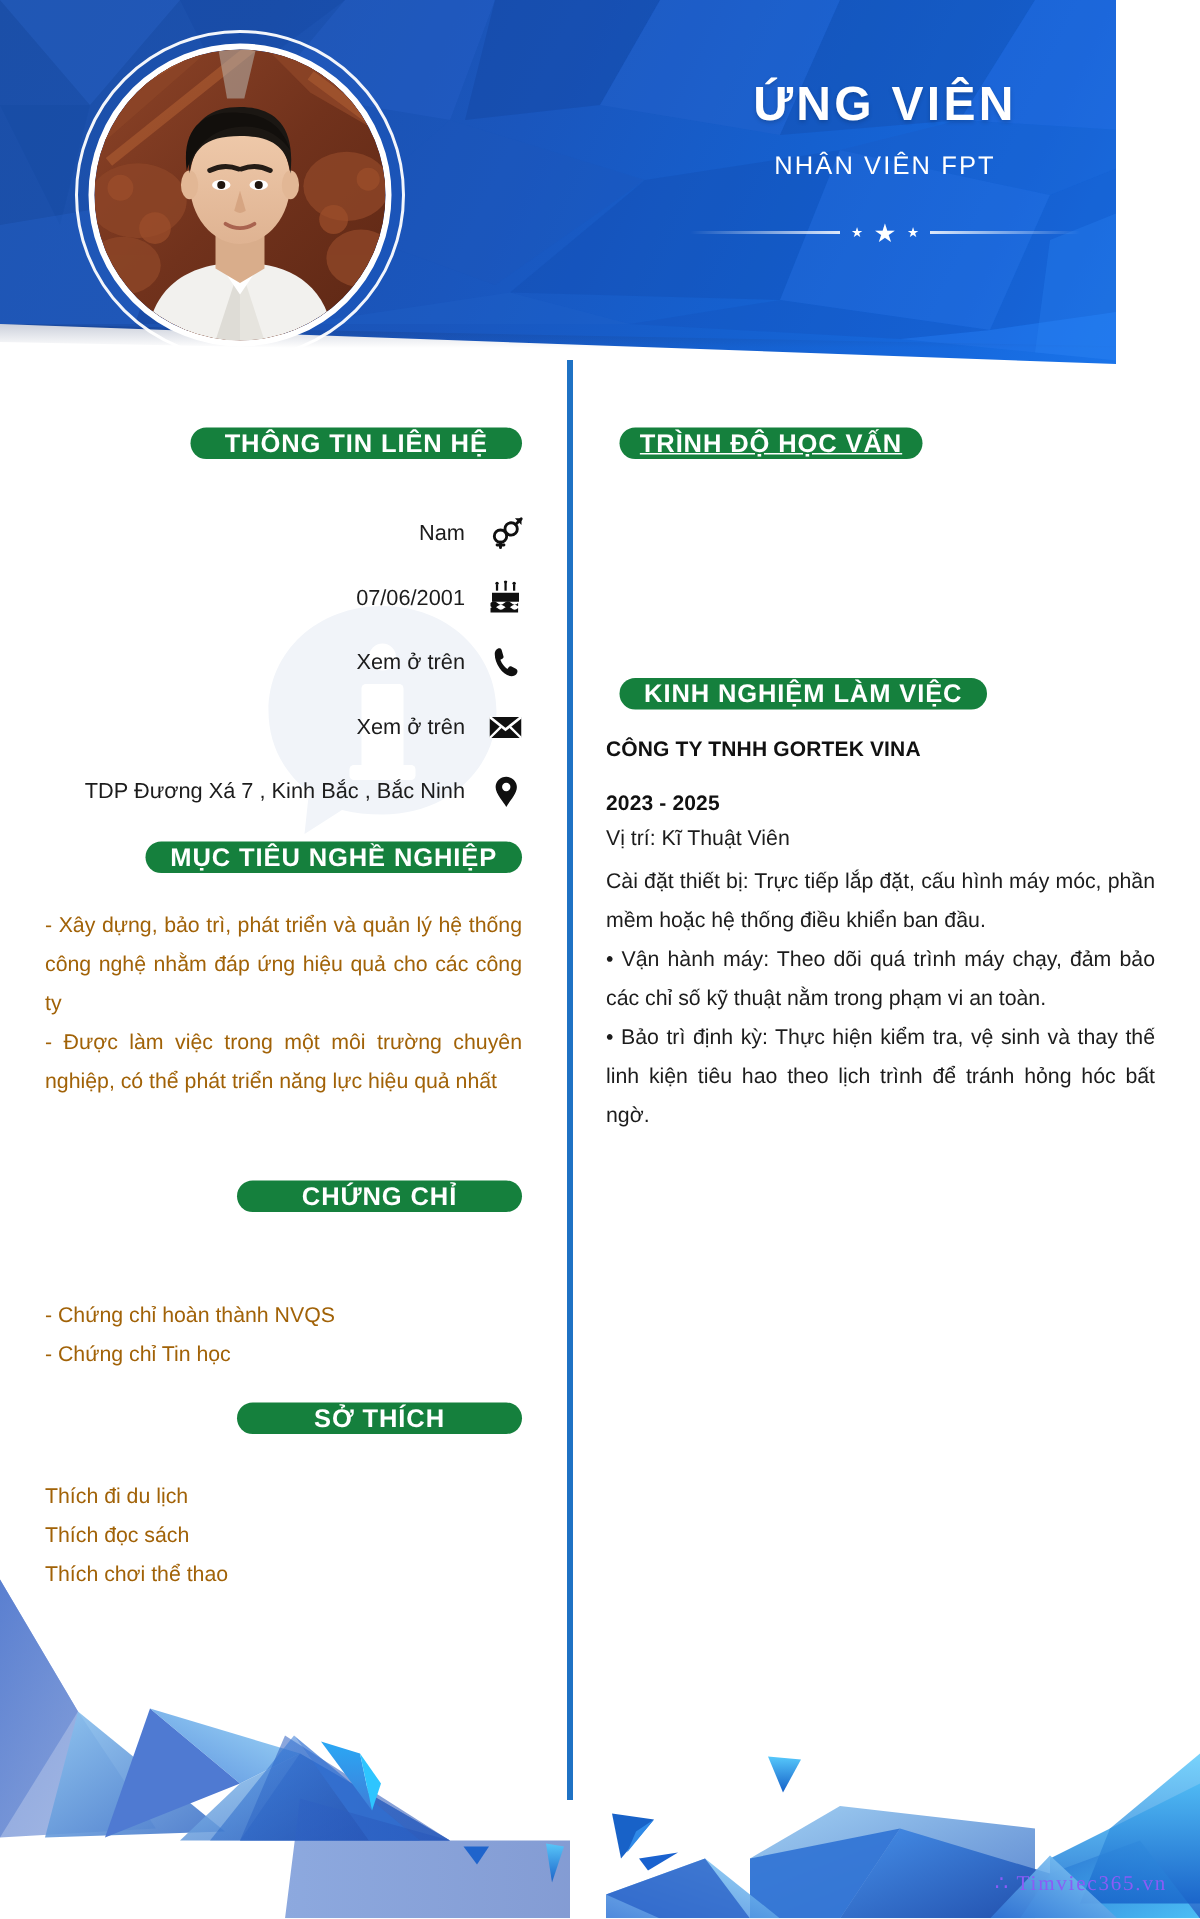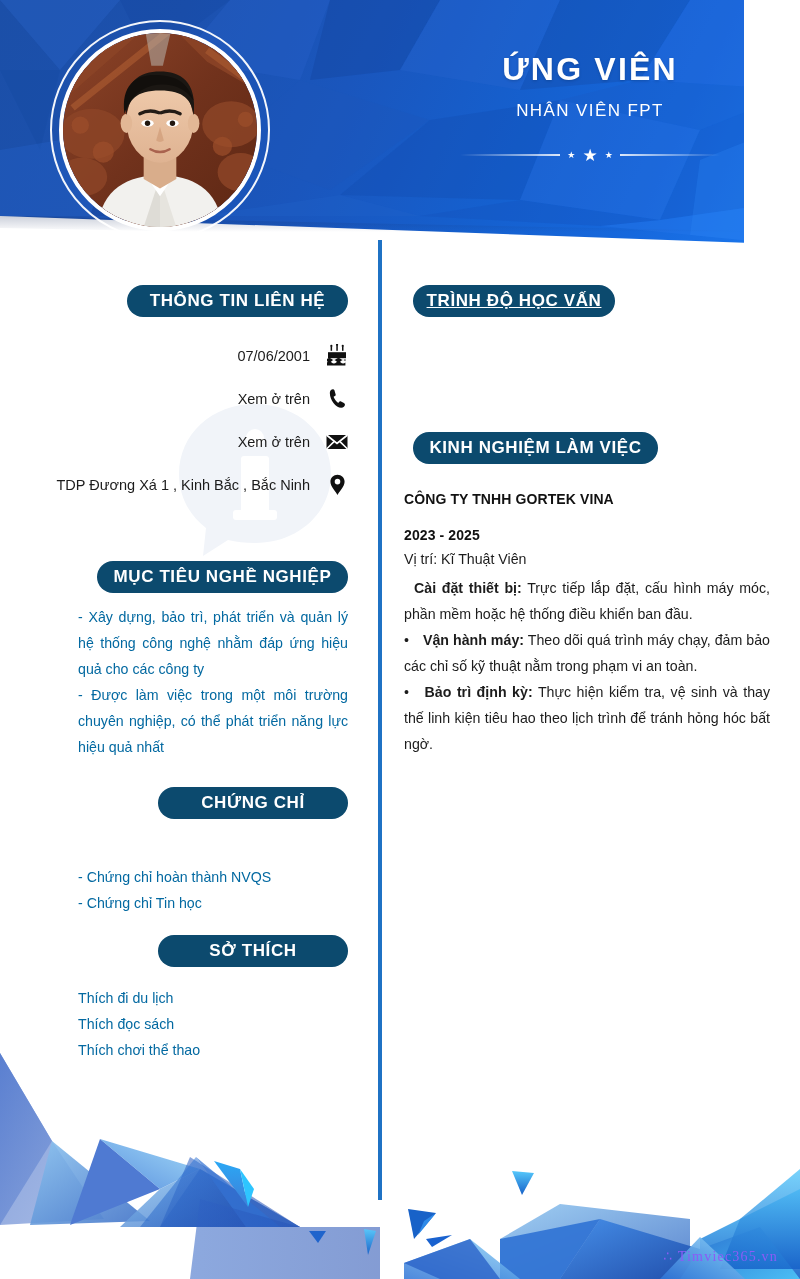--- a/index.html
+++ b/index.html
@@ -99,22 +99,22 @@
   .col-divider {
     position: absolute;
     left: 378px; top: 240px;
     width: 4px; height: 960px;
     background: #1f72c4;
   }
 
   
   .badge {
     position: absolute;
-    height: 32px;
-    background: #0c4a6e;
+    height: 21px;
+    background: #15803d;
     border-radius: 17px;
     color: #fff;
     font-size: 17px;
     font-weight: bold;
     letter-spacing: .6px;
     display: flex; align-items: center; justify-content: center;
     padding: 0 18px;
     white-space: nowrap;
   }
 
@@ -147,34 +147,33 @@
   }
   .contact-icon {
     width: 26px; height: 26px;
     display: flex; align-items: center; justify-content: center;
     flex: 0 0 26px;
   }
   .contact-icon svg { display:block; }
 
   .body-text {
     font-size: 14.2px;
-    color: #0369a1;
+    color: #a16207;
     line-height: 26px;
-    margin-left: 48px;
   }
   .just { text-align: justify; }
 
   
   .right-col { position: absolute; left: 400px; top: 252px; width: 400px; height: 830px; }
   .r-head {
     font-size: 14px; font-weight: bold; color: #111; letter-spacing: .1px;
   }
   .r-line { font-size: 14.2px; color: #1c1c1c; line-height: 25px; }
   .r-par  { font-size: 14.2px; color: #1c1c1c; line-height: 26px; text-align: justify; }
-  .r-par b { font-weight: bold; margin-left: 10px; }
+  .r-par b { font-weight: normal; }
 
   
   .bottom-deco {
     position: absolute; left: 0; bottom: 0;
     width: 800px; height: 230px;
     overflow: hidden;
     pointer-events: none;
   }
   .footer-mark {
     position: absolute;
@@ -320,20 +319,32 @@
       <path d="M80 4 C37 4 4 34 4 74 c0 22 10 41 27 54 l-3 28 25 -16 c8 2 17 3 27 3 43 0 76 -30 76 -69 S123 4 80 4 Z" fill="#f1f4f9"></path>
       <circle cx="80" cy="38" r="9" fill="#ffffff"></circle>
       <rect x="66" y="56" width="28" height="62" rx="3" fill="#ffffff"></rect>
       <rect x="58" y="110" width="44" height="10" rx="3" fill="#ffffff"></rect>
     </svg>
 
     <div class="badge" style="left:127px; top:33px; width:221px;">THÔNG TIN LIÊN HỆ</div>
 
     <div class="contact-list">
 
+      <div class="contact-row">
+        <span class="contact-text">Nam</span>
+        <span class="contact-icon">
+          <svg width="23" height="23" viewBox="0 0 24 24" fill="#101010">
+            <circle cx="8" cy="14" r="4.3" fill="none" stroke="#101010" stroke-width="2"></circle>
+            <path d="M8 18.3 V22 M5.6 20.2 H10.4" stroke="#101010" stroke-width="2" stroke-linecap="round"></path>
+            <circle cx="15.4" cy="9" r="4.3" fill="none" stroke="#101010" stroke-width="2"></circle>
+            <path d="M18.5 5.9 L22.4 2" stroke="#101010" stroke-width="2" stroke-linecap="round"></path>
+            <path d="M22.6 1.6 L22.6 6.2 L18 1.6 Z"></path>
+          </svg>
+        </span>
+      </div>
 
       <div class="contact-row">
         <span class="contact-text">07/06/2001</span>
         <span class="contact-icon">
           <svg width="24" height="24" viewBox="0 0 24 24" fill="#101010">
             <rect x="5.6" y="2.6" width="1.5" height="4.2"></rect>
             <rect x="11.3" y="1.6" width="1.5" height="5.2"></rect>
             <rect x="17" y="2.6" width="1.5" height="4.2"></rect>
             <circle cx="6.35" cy="1.9" r="1.1"></circle>
             <circle cx="12.05" cy="0.9" r="1.1"></circle>
@@ -359,21 +370,21 @@
         <span class="contact-icon">
           <svg width="24" height="24" viewBox="0 0 24 24" fill="#101010">
             <path d="M1.5 5 h21 v14 h-21 Z" fill="#101010"></path>
             <path d="M1.5 5 L12 13.4 L22.5 5" fill="none" stroke="#ffffff" stroke-width="1.8"></path>
             <path d="M1.5 19 L9 11.6 M22.5 19 L15 11.6" fill="none" stroke="#ffffff" stroke-width="1.6"></path>
           </svg>
         </span>
       </div>
 
       <div class="contact-row">
-        <span class="contact-text">TDP Đương Xá 1 , Kinh Bắc , Bắc Ninh</span>
+        <span class="contact-text">TDP Đương Xá 7 , Kinh Bắc , Bắc Ninh</span>
         <span class="contact-icon">
           <svg width="23" height="24" viewBox="0 0 24 24" fill="#101010">
             <path d="M12 1.4 C7.9 1.4 4.6 4.6 4.6 8.6 c0 5.2 5.9 10.6 7.4 13.9 1.5 -3.3 7.4 -8.7 7.4 -13.9 0 -4 -3.3 -7.2 -7.4 -7.2 Z"></path>
             <circle cx="12" cy="8.5" r="2.9" fill="#ffffff"></circle>
           </svg>
         </span>
       </div>
     </div>
 
     <div class="badge" style="left:97px; top:309px; width:251px;">MỤC TIÊU NGHỀ NGHIỆP</div>
@@ -393,21 +404,21 @@
       <div class="body-text">Thích đi du lịch</div>
       <div class="body-text">Thích đọc sách</div>
       <div class="body-text">Thích chơi thể thao</div>
     </div>
   </div>
 
   <div class="right-col">
 
     <div class="badge" style="left:13px; top:33px; width:202px;text-decoration:underline;">TRÌNH ĐỘ HỌC VẤN</div>
 
-    <div class="badge" style="left:13px; top:180px; width:245px;">KINH NGHIỆM LÀM VIỆC</div>
+    <div class="badge" style="left:13px; top:200px; width:245px;">KINH NGHIỆM LÀM VIỆC</div>
     <div style="position:absolute; left:4px; top:239px; width:366px;">
       <div class="r-head">CÔNG TY TNHH GORTEK VINA</div>
       <div class="r-head" style="margin-top:20px;">2023 - 2025</div>
       <div class="r-line" style="margin-top:4px;">Vị trí: Kĩ Thuật Viên</div>
 
       <div class="r-par" style="margin-top:3px;">
         <span></span><b>Cài đặt thiết bị:</b><span> Trực tiếp lắp đặt, cấu hình máy móc, phần mềm hoặc hệ thống điều khiển ban đầu.</span>
       </div>
       <div class="r-par">
         <span>• </span><b>Vận hành máy:</b><span> Theo dõi quá trình máy chạy, đảm bảo các chỉ số kỹ thuật nằm trong phạm vi an toàn.</span>

